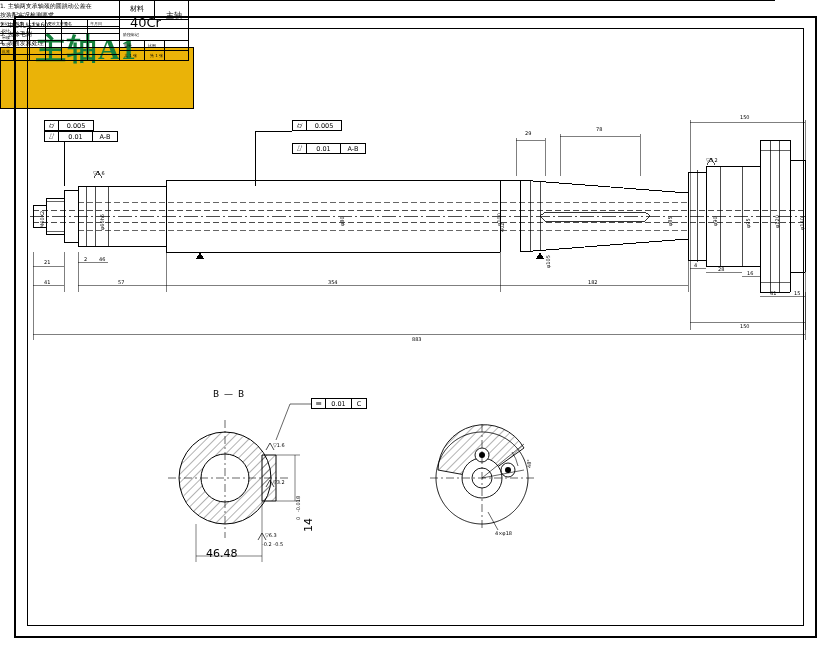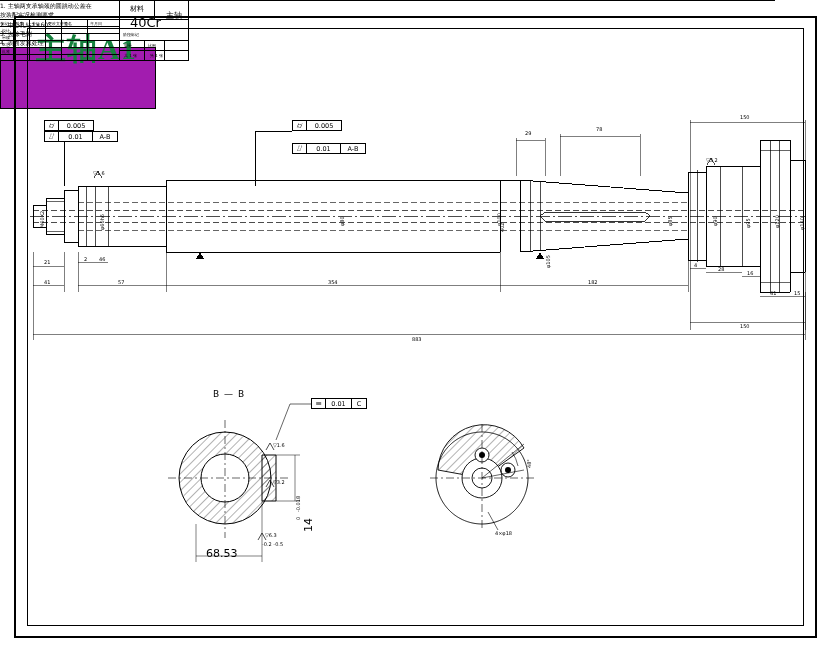--- a/index.html
+++ b/index.html
@@ -82,23 +82,23 @@
     box-sizing: border-box;
   }
   .gtol > div:last-child { border-right: none; }
   .gtol .sym { width: 14px; font-size: 8px; }
 
   
   svg.dw { position: absolute; left: 0; top: 0; overflow: visible; }
 
   
   #title-block {
-    left: 612px; top: 546px; width: 156px; height: 62px;
+    left: 612px; top: 546px; width: 194px; height: 62px;
     border: 1px solid #000; box-sizing: border-box;
-    background: #a21caf;
+    background: #eab308;
   }
   #title-block .tbtxt {
     position: absolute;
     font-family: "DejaVu Sans", sans-serif;
     color: #000;
     white-space: nowrap;
     line-height: 1;
   }
   #tech-req {
     left: 612px; top: 430px;
@@ -338,21 +338,21 @@
 
       <path d="M266,450 l4,-7 l4,7" stroke="#000" fill="none" stroke-width="0.7"></path>
       <path d="M266,487 l4,-7 l4,7" stroke="#000" fill="none" stroke-width="0.7"></path>
       <path d="M258,540 l4,-7 l4,7" stroke="#000" fill="none" stroke-width="0.7"></path>
 
       <line x1="290" y1="404" x2="311" y2="404" stroke="#000" stroke-width="0.6"></line>
       <line x1="290" y1="404" x2="276" y2="440" stroke="#000" stroke-width="0.6"></line>
     </g>
   </svg>
 
-  <div class="dimtxt" style="left:206px; top:548px; font-size:11px;">68.53</div>
+  <div class="dimtxt" style="left:206px; top:548px; font-size:11px;">46.48</div>
   <div class="dimtxt" style="left:262px; top:542px; font-size:5px;">-0.2
 -0.5</div>
   <div class="dimtxt v" style="left:303px; top:532px; font-size:11px;">14</div>
   <div class="dimtxt v" style="left:296px; top:520px; font-size:5px;">0</div>
   <div class="dimtxt v" style="left:296px; top:512px; font-size:5px;">-0.018</div>
   <div class="dimtxt" style="left:273px; top:443px;">▽1.6</div>
   <div class="dimtxt" style="left:273px; top:480px;">▽3.2</div>
   <div class="dimtxt" style="left:265px; top:533px;">▽6.3</div>
 
   <svg class="dw" width="830" height="654">

